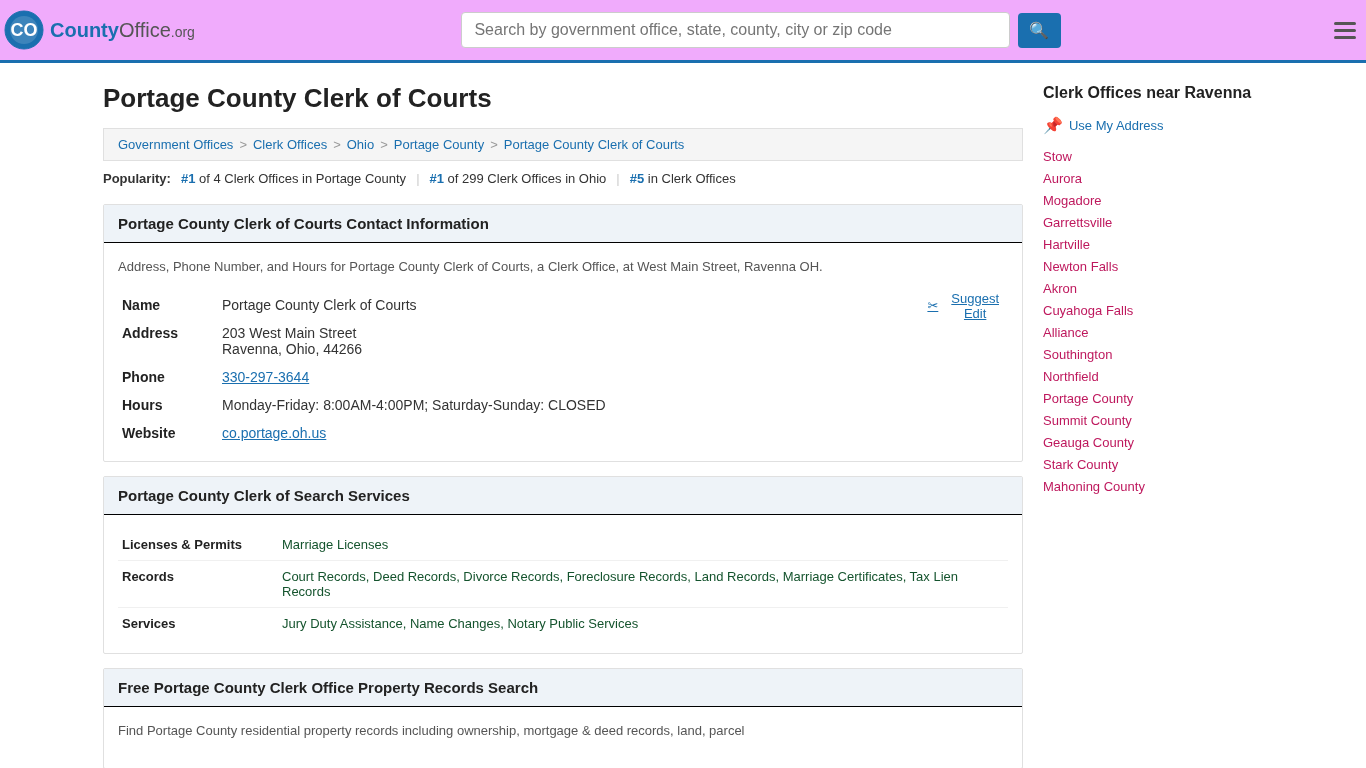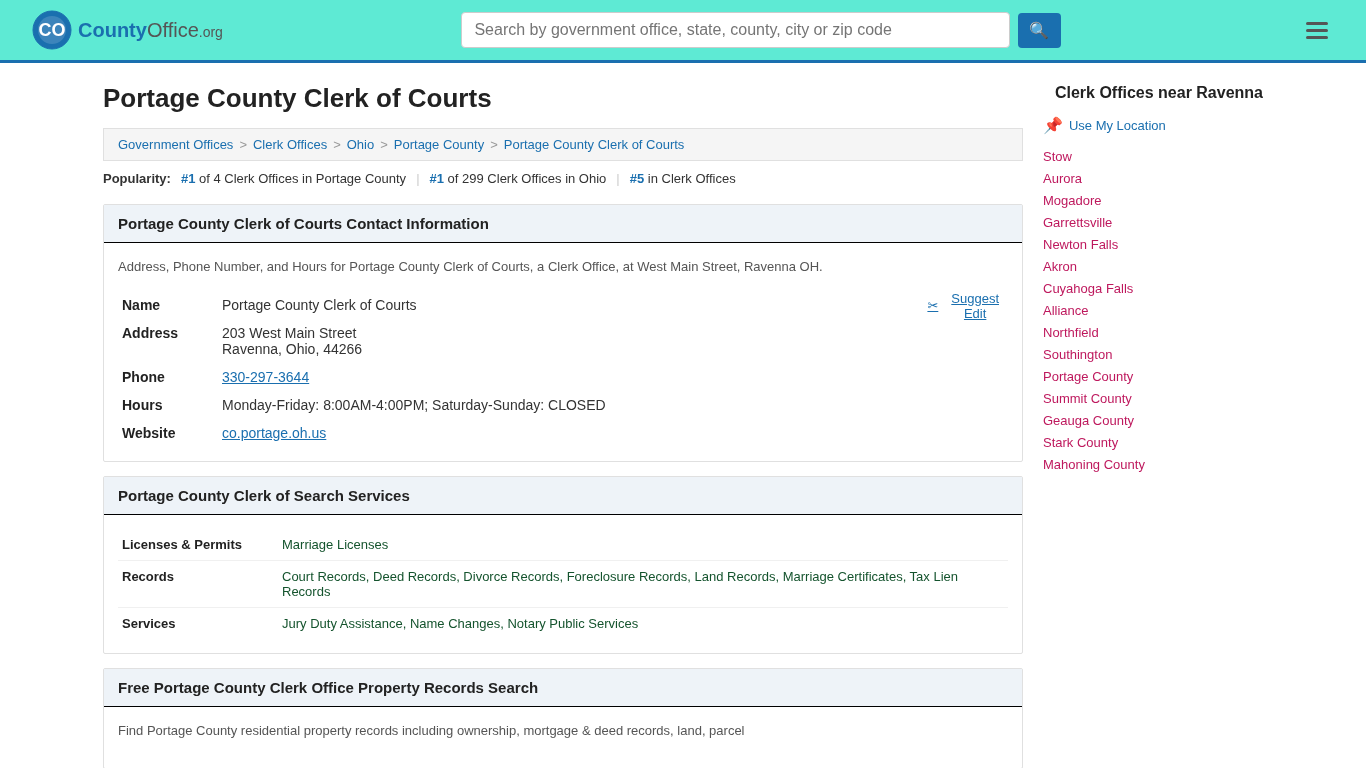--- a/index.html
+++ b/index.html
@@ -1,22 +1,22 @@
 <!DOCTYPE html>
 <html><head>
   <meta charset="utf-8">
   <style>
     * { box-sizing: border-box; margin: 0; padding: 0; }
     body { font-family: Arial, sans-serif; font-size: 14px; color: #333; background: #fff; }
 
     
     #header {
-      background: #5eead4;
+      background: #f0abfc;
       border-bottom: 3px solid #1a6faf;
-      padding: 10px 32px;
+      padding: 10px 4px;
       display: flex;
       align-items: center;
       justify-content: space-between;
     }
     #logo-area {
       display: flex;
       align-items: center;
       gap: 6px;
     }
     #logo-icon {
@@ -212,21 +212,20 @@
       color: #14532d;
     }
 
     
     #sidebar-title {
       font-size: 16px;
       font-weight: bold;
       color: #222;
       margin-bottom: 12px;
       line-height: 1.3;
-      text-align: right;
     }
     .sidebar-use-location {
       display: flex;
       align-items: center;
       gap: 6px;
       margin-bottom: 10px;
     }
     .location-pin {
       color: #1a6faf;
       font-size: 16px;
@@ -374,33 +373,34 @@
         <p class="contact-desc">Find Portage County residential property records including ownership, mortgage &amp; deed records, land, parcel</p>
       </div>
     </div>
 
   </div>
 
   <div id="sidebar">
     <div id="sidebar-title">Clerk Offices near Ravenna</div>
     <div class="sidebar-use-location">
       <span class="location-pin">📌</span>
-      <a href="#">Use My Location</a>
+      <a href="#">Use My Address</a>
     </div>
     <ul class="sidebar-links">
       <li><a href="#">Stow</a></li>
       <li><a href="#">Aurora</a></li>
       <li><a href="#">Mogadore</a></li>
       <li><a href="#">Garrettsville</a></li>
+      <li><a href="#">Hartville</a></li>
       <li><a href="#">Newton Falls</a></li>
       <li><a href="#">Akron</a></li>
       <li><a href="#">Cuyahoga Falls</a></li>
       <li><a href="#">Alliance</a></li>
+      <li><a href="#">Southington</a></li>
       <li><a href="#">Northfield</a></li>
-      <li><a href="#">Southington</a></li>
       <li><a href="#">Portage County</a></li>
       <li><a href="#">Summit County</a></li>
       <li><a href="#">Geauga County</a></li>
       <li><a href="#">Stark County</a></li>
       <li><a href="#">Mahoning County</a></li>
     </ul>
   </div>
 
 </div>
 

